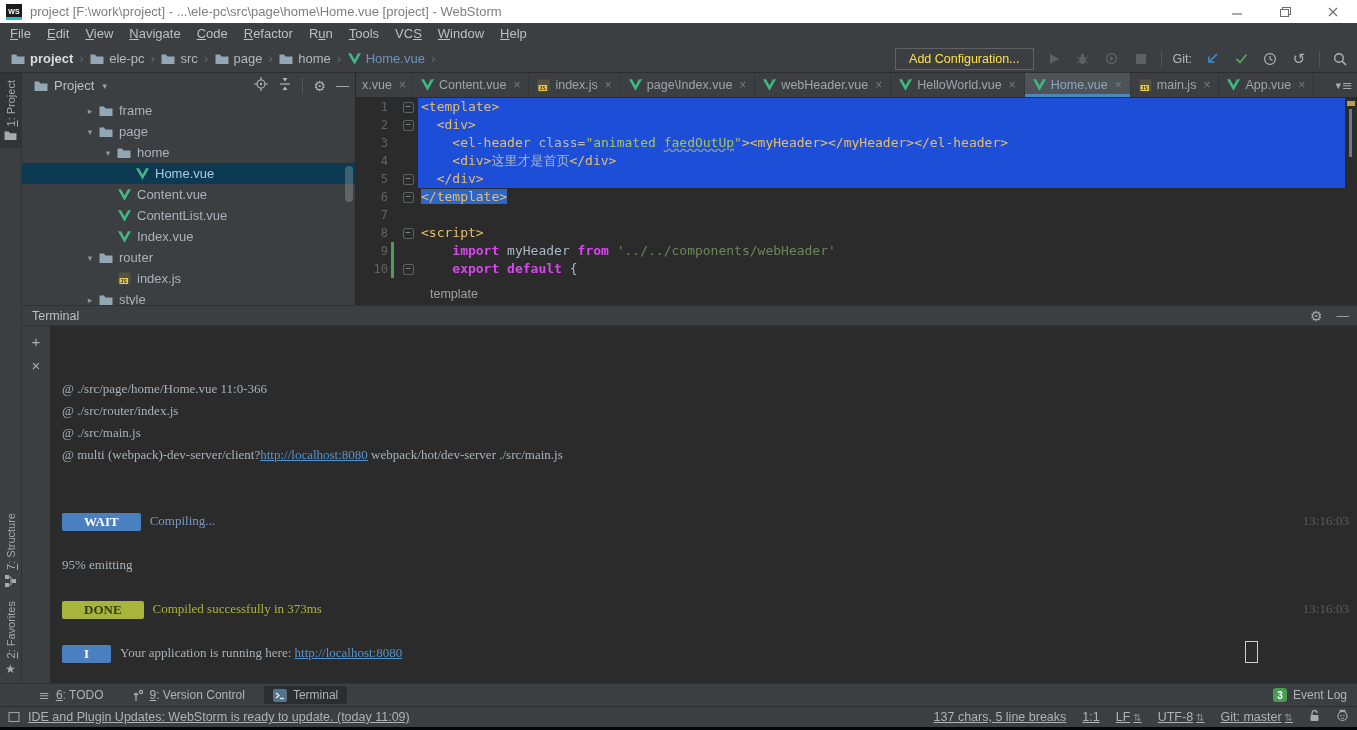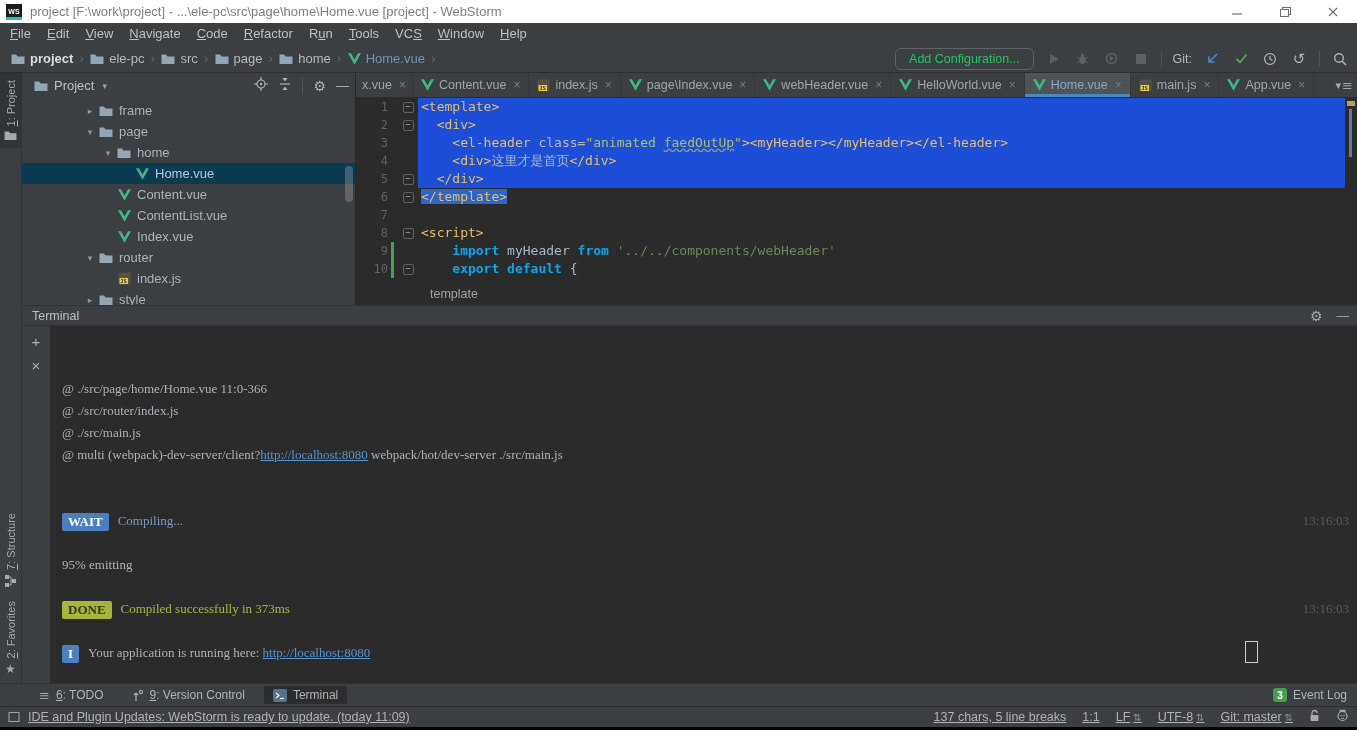--- a/index.html
+++ b/index.html
@@ -24,21 +24,21 @@
 
   
   .toolbar{position:absolute;top:45px;left:0;width:100%;height:28px;background:#3C3F41;border-bottom:1px solid #2E2E2E;
            display:flex;align-items:center;box-sizing:border-box;padding:0 8px;}
   .crumbs{display:flex;align-items:center;gap:2px;}
   .crumb{display:flex;align-items:center;gap:5px;padding:0 3px;font-size:13px;color:#B5B8BA;}
   .crumb.bold .crumb-label{font-weight:bold;color:#DADDDE;}
   .crumb.accent .crumb-label{color:#6E93BE;}
   .crumb-sep{color:#6A6E70;font-size:12px;padding:0 1px;}
   .tb-right{margin-left:auto;display:flex;align-items:center;gap:11px;}
-  .add-config{border:1px solid #5F6366;border-radius:6px;color:#22c55e;font-size:12.5px;padding:2px 13px;line-height:16px;}
+  .add-config{border:1px solid #5F6366;border-radius:0;color:#fde047;font-size:12.5px;padding:2px 13px;line-height:16px;}
   .tb-icon{display:flex;align-items:center;justify-content:center;width:18px;height:18px;}
   .tb-sep{width:1px;height:16px;background:#515558;}
   .git-label{font-size:12.5px;color:#B5B8BA;}
 
   
   .lstrip{position:absolute;top:73px;left:0;width:22px;height:610px;background:#3C3F41;border-right:1px solid #323232;
           display:flex;flex-direction:column;box-sizing:border-box;}
   .vbtn{display:flex;flex-direction:column;align-items:center;gap:4px;padding:7px 0;width:100%;box-sizing:border-box;}
   .vbtn.active{background:#323537;}
   .vlabel{writing-mode:vertical-rl;transform:rotate(180deg);font-size:11px;color:#A7AAAC;white-space:nowrap;}
@@ -70,40 +70,40 @@
   .ln{width:32px;text-align:right;color:#606366;font-size:12px;flex:none;}
   .chgslot{width:10px;position:relative;flex:none;}
   .chgbar{position:absolute;left:3px;top:0;bottom:0;width:3px;background:#4F9E54;}
   .foldslot{width:20px;display:flex;align-items:center;justify-content:center;flex:none;}
   .foldbox{width:9px;height:9px;border:1px solid #5E6264;border-radius:2px;color:#9DA0A2;font-size:9px;line-height:7px;text-align:center;background:#2B2B2B;}
   .ct{flex:1;white-space:pre;padding-left:3px;min-width:0;}
   .ct.sel-full{background:#1d4ed8;}
   .selbg{background:#2D65C8;margin-top:21px;}
   .tok-tag{color:#E8BF6A}.tok-attr{color:#BABABA}.tok-str{color:#A5C261}
   .tok-strw{color:#A5C261;text-decoration:underline;text-decoration-style:wavy;text-decoration-color:#8E9C7C;}
-  .tok-kw{color:#0ea5e9;font-weight:bold}.tok-txt{color:#A9B7C6}.tok-str2{color:#6A8759}
+  .tok-kw{color:#d946ef;font-weight:bold}.tok-txt{color:#A9B7C6}.tok-str2{color:#6A8759}
   .stripe{position:absolute;top:25px;right:0;width:12px;bottom:22px;background:#2B2B2B;}
   .mark-warn{position:absolute;top:3px;left:2px;width:8px;height:5px;background:#BC9F4B;}
   .mark-thumb{position:absolute;top:11px;left:4px;width:3px;height:48px;background:#5F7E96;}
   .ed-crumbbar{position:absolute;left:0;right:0;bottom:0;height:22px;background:#2B2B2B;display:flex;align-items:center;
                padding-left:74px;font-size:12.5px;color:#9DA0A2;box-sizing:border-box;}
 
   
   .terminal{position:absolute;top:305px;left:22px;width:1335px;height:378px;background:#2B2B2B;box-sizing:border-box;}
   .term-header{height:21px;background:#3C3F41;border-top:1px solid #323232;border-bottom:1px solid #323232;
                display:flex;align-items:center;padding:0 8px 0 10px;font-size:12.5px;color:#BDBFC1;box-sizing:border-box;}
   .term-actions{margin-left:auto;display:flex;align-items:center;gap:14px;color:#A7AAAC;}
   .term-body{position:absolute;top:21px;left:0;right:0;bottom:0;}
   .term-strip{position:absolute;top:0;left:0;width:28px;bottom:0;background:#3C3F41;display:flex;flex-direction:column;align-items:center;padding-top:8px;gap:9px;box-sizing:border-box;}
   .ts-btn{color:#AFB1B3;font-size:15px;line-height:15px;}
   .term-content{position:absolute;top:0;left:28px;right:0;bottom:0;background:#2B2B2B;padding:52px 0 0 12px;box-sizing:border-box;overflow:hidden;}
   .tline{position:relative;height:22px;line-height:22px;font-family:Liberation Serif, serif;font-size:13px;white-space:pre;}
   .tseg-plain{color:#A9B2B8}.tseg-blue{color:#7B99C4}.tseg-green{color:#A9B53C}
   .tseg-link{color:#5394CE;text-decoration:underline;}
-  .tbadge{display:inline-block;padding:0 6px;margin-right:9px;border-radius:2px;height:18px;line-height:18px;font-weight:bold;vertical-align:middle;}
+  .tbadge{display:inline-block;padding:0 22px;margin-right:9px;border-radius:2px;height:18px;line-height:18px;font-weight:bold;vertical-align:middle;}
   .tbadge.wait,.tbadge.info{background:#4B80C0;color:#FFFFFF;}
   .tbadge.done{background:#A7B53C;color:#343A17;}
   .ttime{position:absolute;right:8px;top:0;color:#5A5E60;}
   .tcursor{position:absolute;left:1183px;top:-1px;width:11px;height:20px;border:1px solid #C8D0D4;}
 
   
   .bottombar{position:absolute;top:683px;left:0;width:100%;height:23px;background:#3C3F41;border-top:1px solid #323232;
              display:flex;align-items:center;padding:0 10px 0 30px;box-sizing:border-box;font-size:12px;color:#B0B3B5;}
   .bb-item{display:flex;align-items:center;gap:6px;padding:2px 9px;margin-right:10px;border-radius:2px;}
   .bb-item.active{background:#2B2D2E;}

